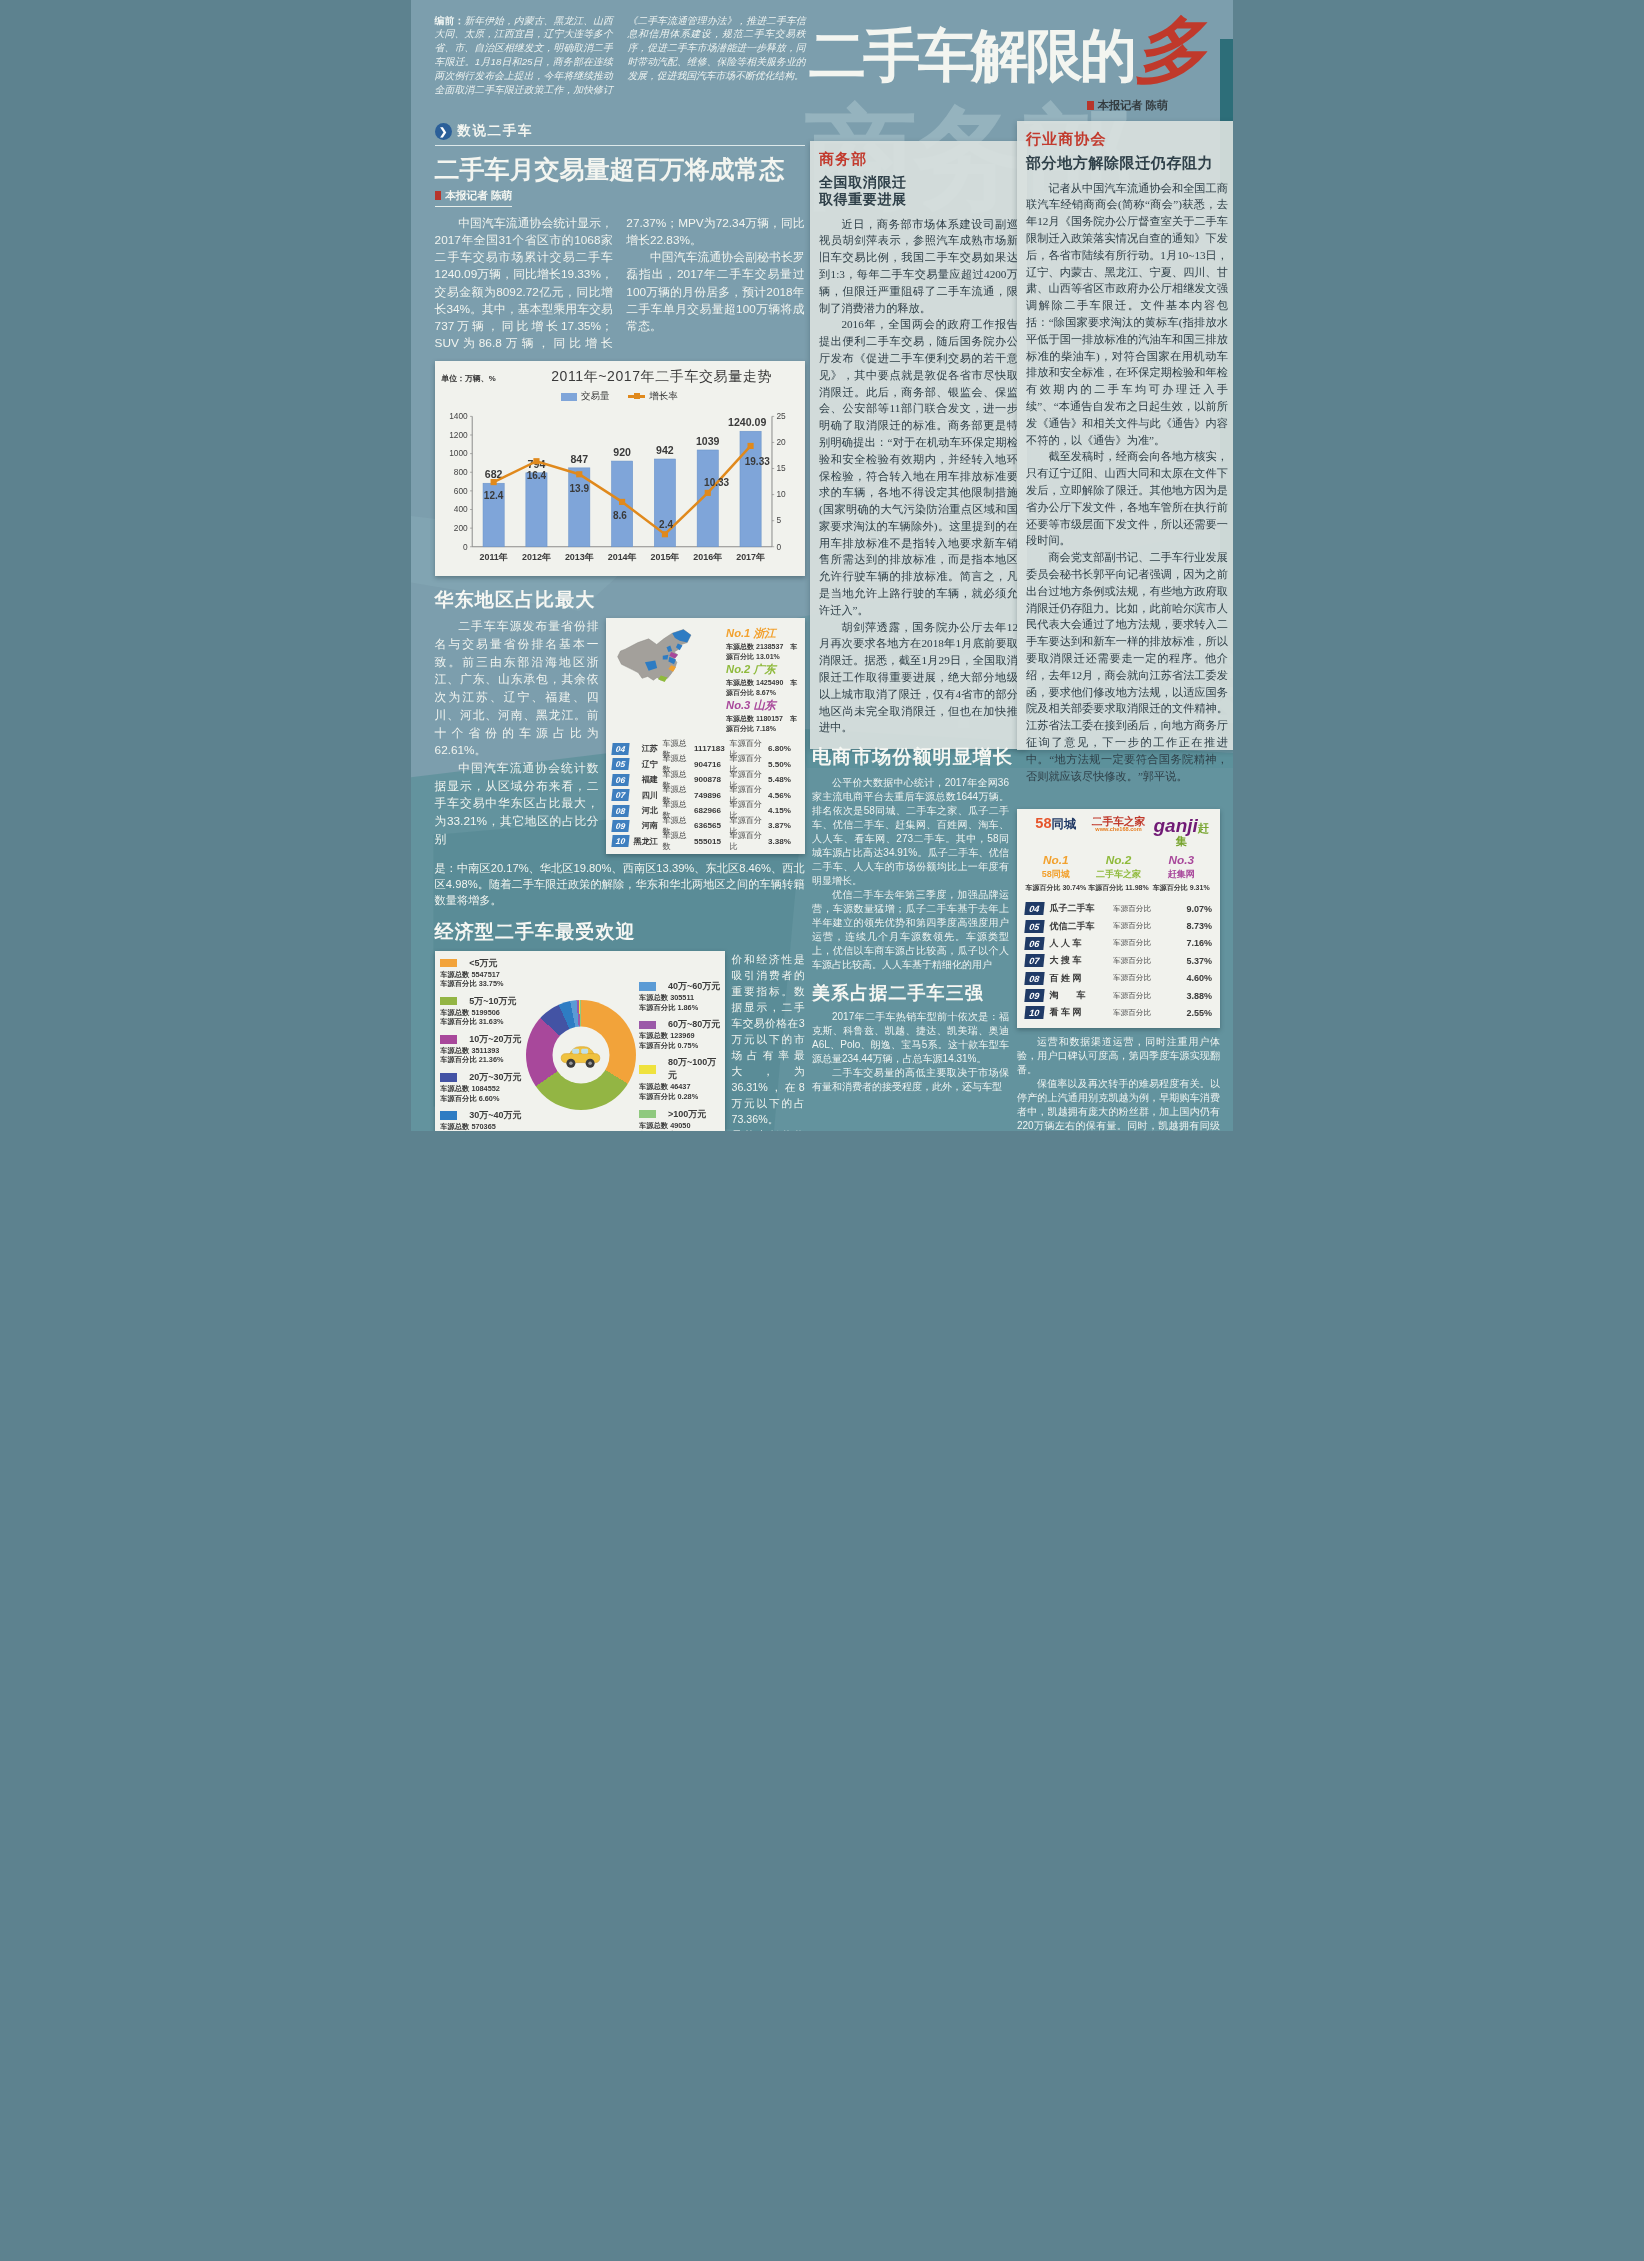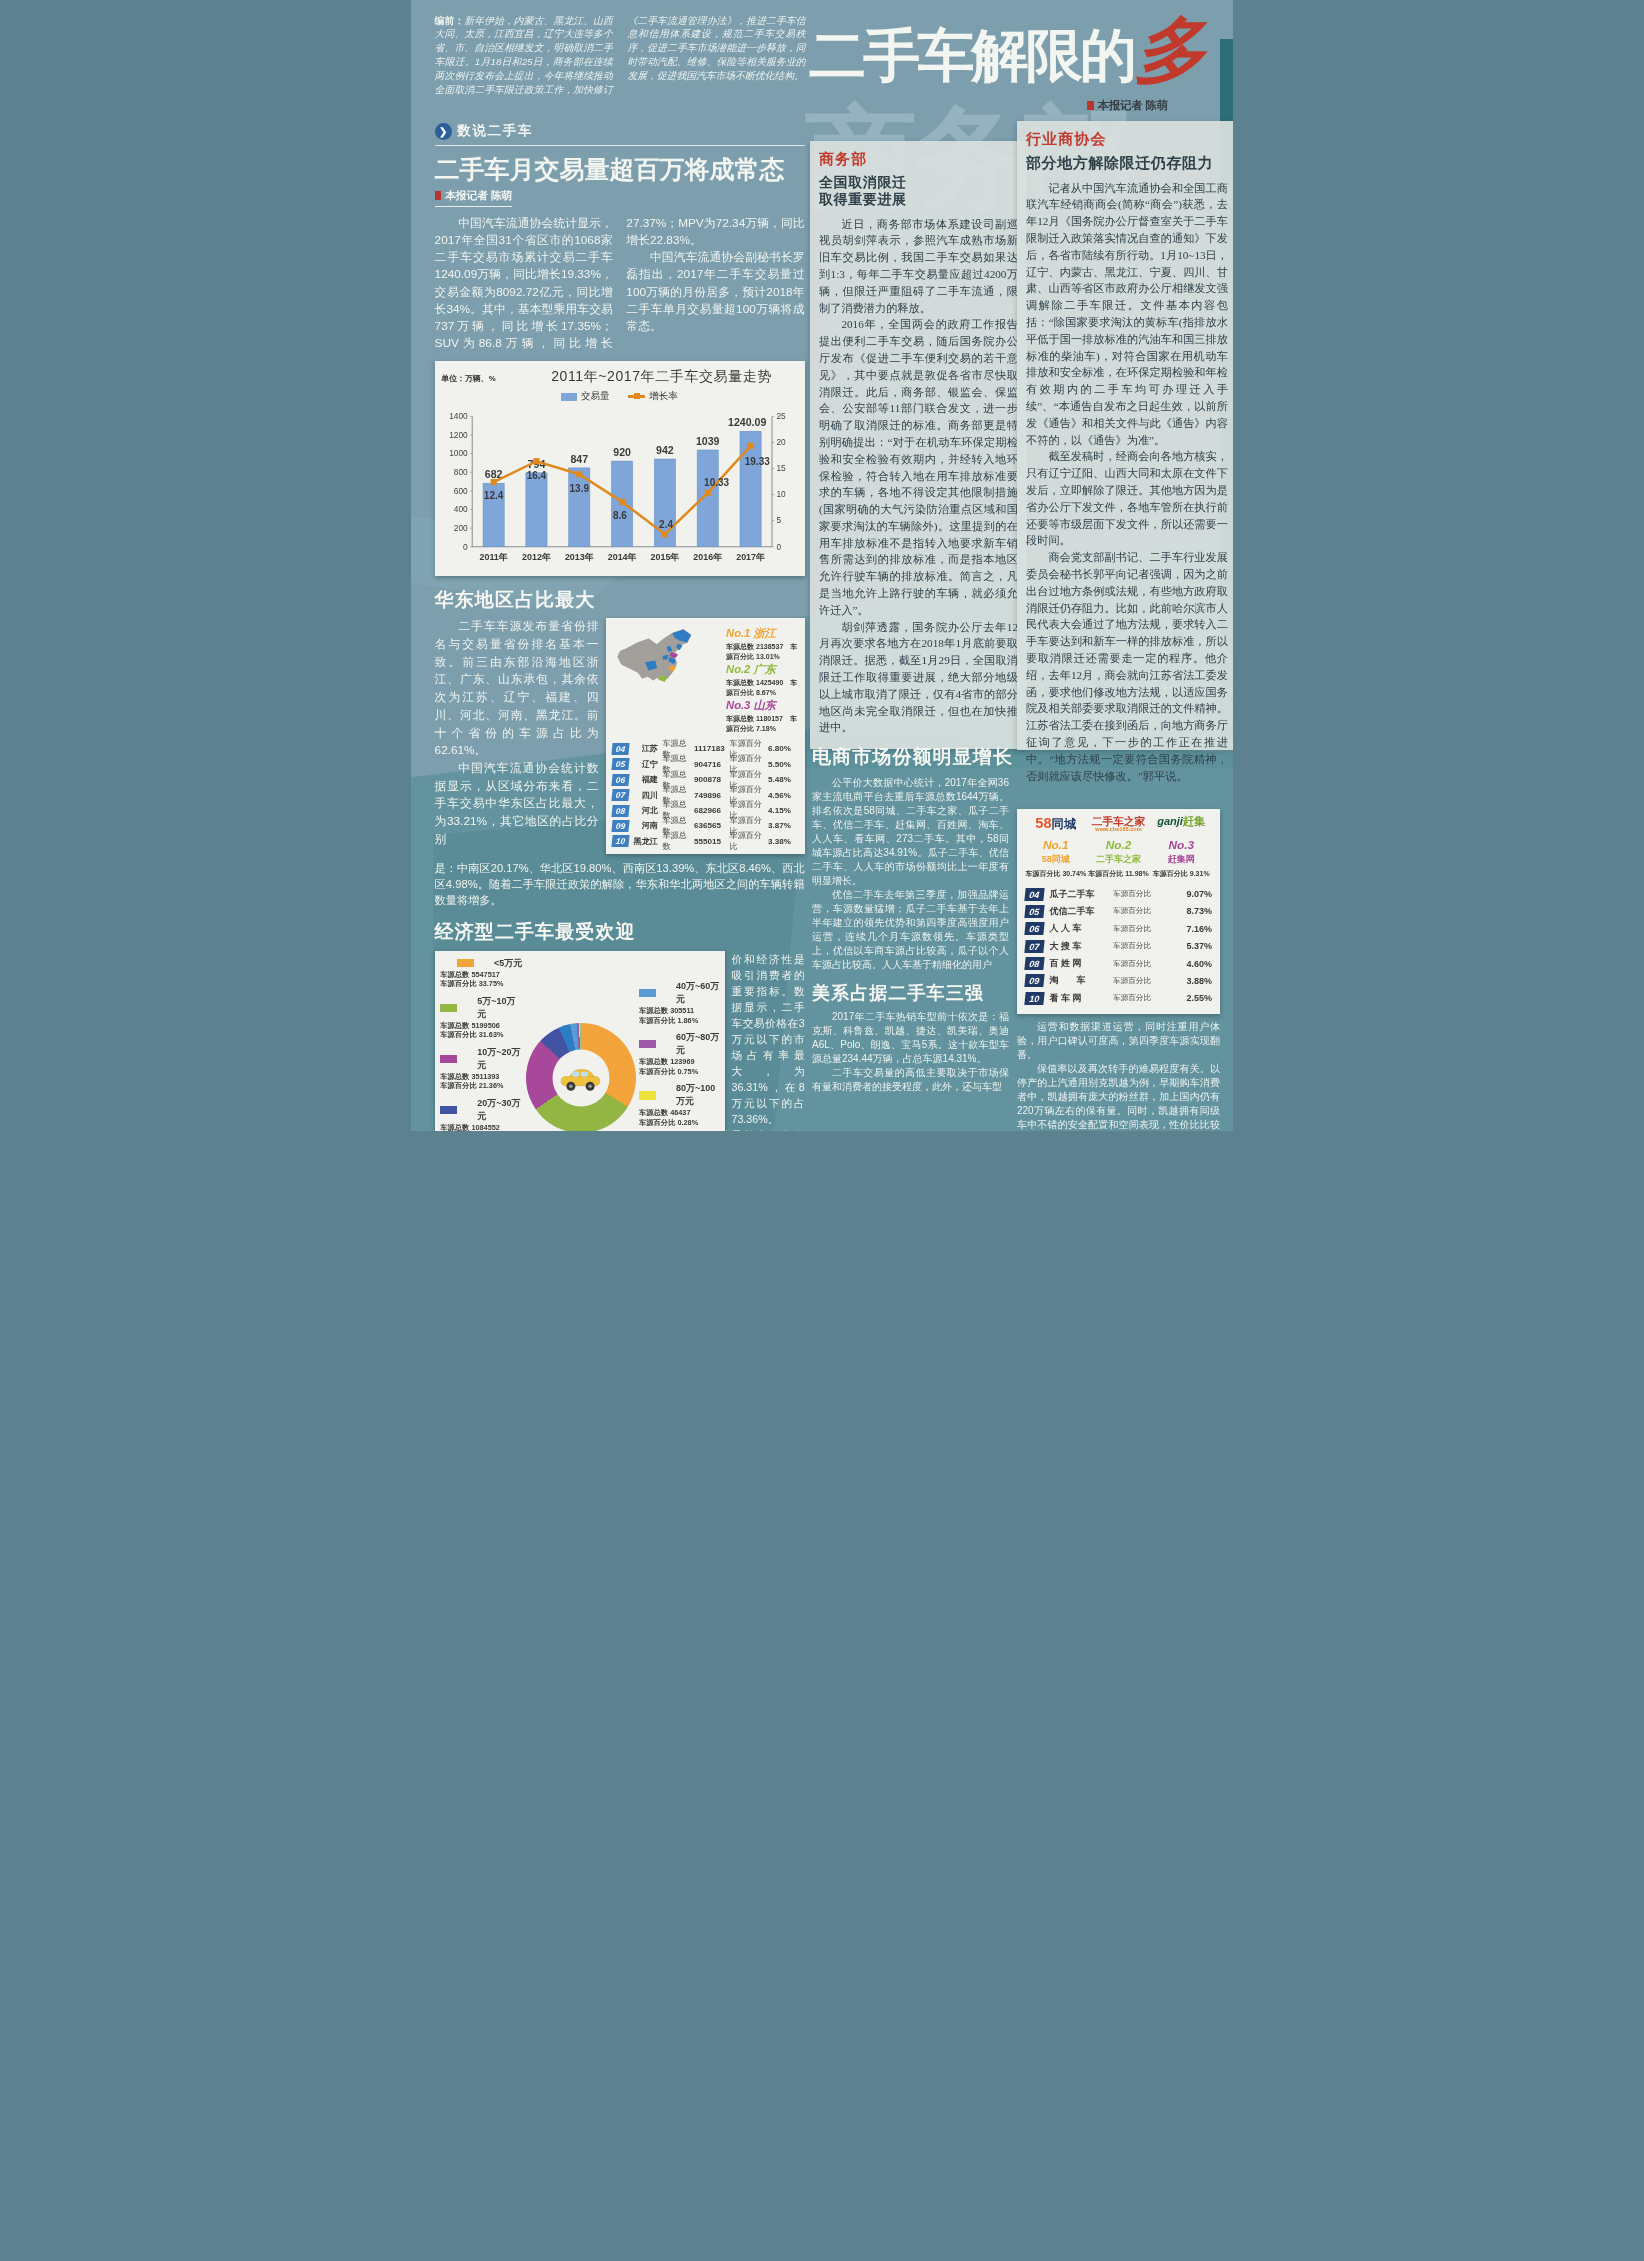--- a/index.html
+++ b/index.html
@@ -79,21 +79,21 @@
   .row-lab{color:#4a4a4a;}
   .row-val{font-weight:bold;width:37px;}
   .hd-cont{margin-top:6.7px;color:#F2F5F0;font-size:11.2px;line-height:1.4;text-align:justify;}
   
   .pie-row{display:flex;gap:6.7px;}
   .pie-panel{width:279px;flex:none;background:#F1F2ED;box-shadow:0 1.7px 4.5px rgba(20,40,45,.35);
              padding:5.6px;display:flex;gap:3.4px;}
   .leg-col{width:82px;flex:none;}
   .leg-col.right{padding-top:23.6px;}
   .leg-item{margin-bottom:6.2px;}
-  .leg-head{display:flex;align-items:center;gap:20px;justify-content:flex-end;}
+  .leg-head{display:flex;align-items:center;gap:12px;}
   .swatch{width:17px;height:8.4px;flex:none;}
   .leg-label{font-size:9px;font-weight:bold;color:#3a3a3a;}
   .leg-line{font-size:7.3px;color:#3a3a3a;font-weight:bold;line-height:1.3;}
   .donut-box{flex:1;display:flex;align-items:center;justify-content:center;}
   .donut{width:110px;height:110px;border-radius:50%;position:relative;}
   .donut-hole{position:absolute;left:50%;top:50%;transform:translate(-50%,-50%);
               width:57px;height:57px;border-radius:50%;background:#F1F2ED;
               display:flex;align-items:center;justify-content:center;}
   .pie-side{flex:1;color:#F2F5F0;font-size:10.7px;line-height:1.5;text-align:justify;}
   .pie-side p{text-indent:0;}
@@ -115,21 +115,21 @@
   #bottom-left p{font-size:10px;line-height:1.4;text-align:justify;text-indent:2em;}
   .meixi-head{font-size:18px;font-weight:bold;color:#F6F7F3;letter-spacing:1.1px;margin:9px 0 4.5px 0;}
   #bottom-right{position:absolute;z-index:2;left:606px;top:766px;width:203px;}
   .ecom-panel{background:#F1F2ED;box-shadow:0 1.7px 4.5px rgba(20,40,45,.35);padding:6.7px 7.9px;margin-top:43px;}
   .logo-row{display:flex;justify-content:space-between;align-items:flex-start;}
   .logo{width:33%;text-align:center;line-height:1.05;}
   .lg1a{color:#E6552C;font-weight:900;font-size:14.6px;}
   .lg1b{color:#1F3864;font-weight:900;font-size:12.3px;}
   .lg2a{color:#C0392B;font-weight:900;font-size:10.7px;display:block;}
   .lg2b{color:#E67E22;font-weight:bold;font-size:5.6px;display:block;}
-  .lg3a{color:#14532d;font-weight:900;font-style:italic;font-size:11px;}
+  .lg3a{color:#701a75;font-weight:900;font-style:italic;font-size:19px;}
   .lg3b{color:#76A42D;font-weight:900;font-size:11.2px;}
   #ecom-top3{display:flex;justify-content:space-between;margin-top:5.6px;text-align:center;}
   .etop{width:33%;}
   .etop-rank{font-size:11.8px;font-weight:bold;font-style:italic;}
   .etop-name{font-size:9px;font-weight:bold;margin-top:1.1px;}
   .etop-line{font-size:7px;color:#3a3a3a;font-weight:bold;margin-top:2.2px;}
   #ecom-rows{margin-top:6.7px;}
   .ecom-row{display:flex;align-items:center;gap:5.6px;height:17.4px;}
   .badge-navy{width:19px;height:13px;background:#1F3A66;color:#fff;font-weight:bold;font-style:italic;
               display:flex;align-items:center;justify-content:center;font-size:9px;transform:skewX(-6deg);flex:none;}

